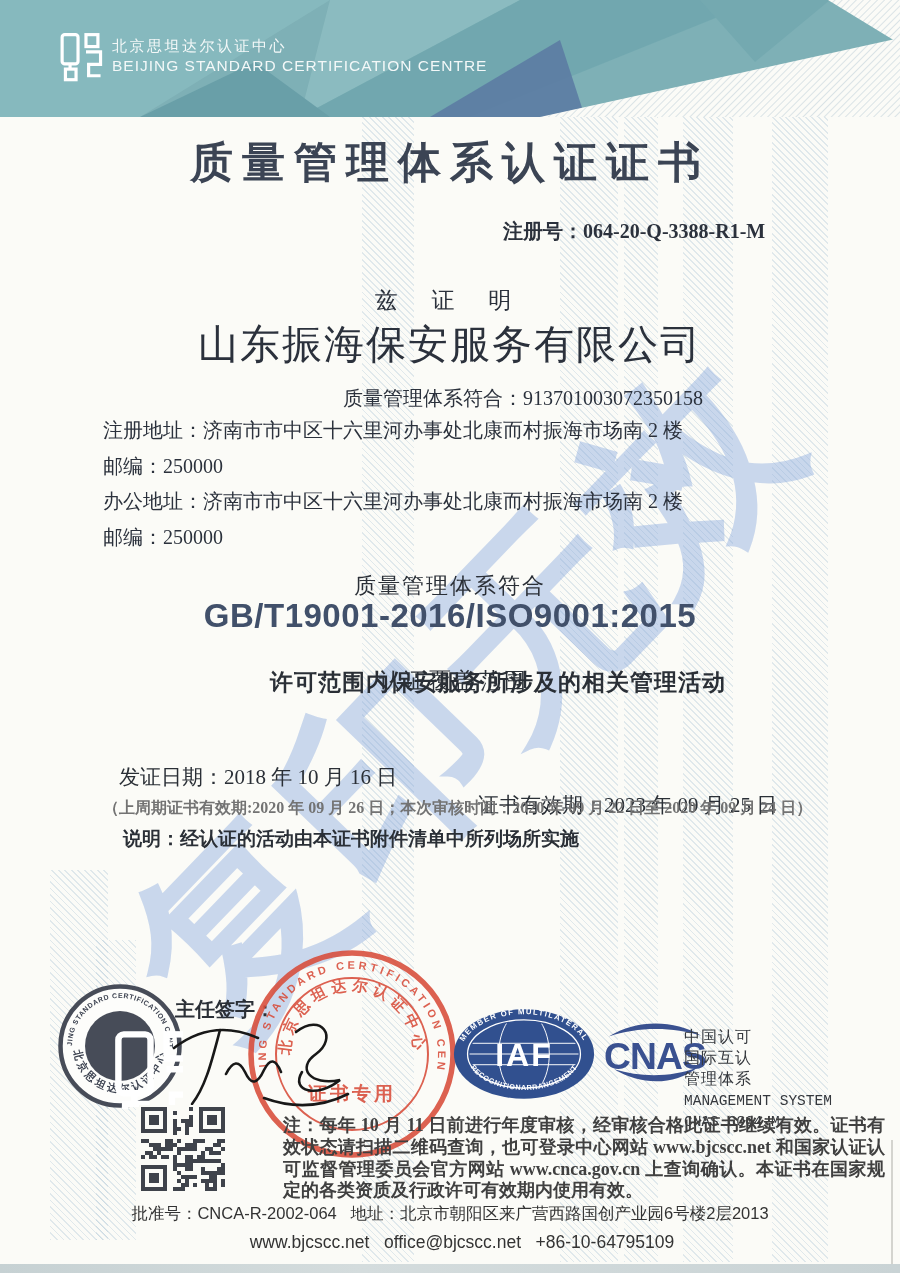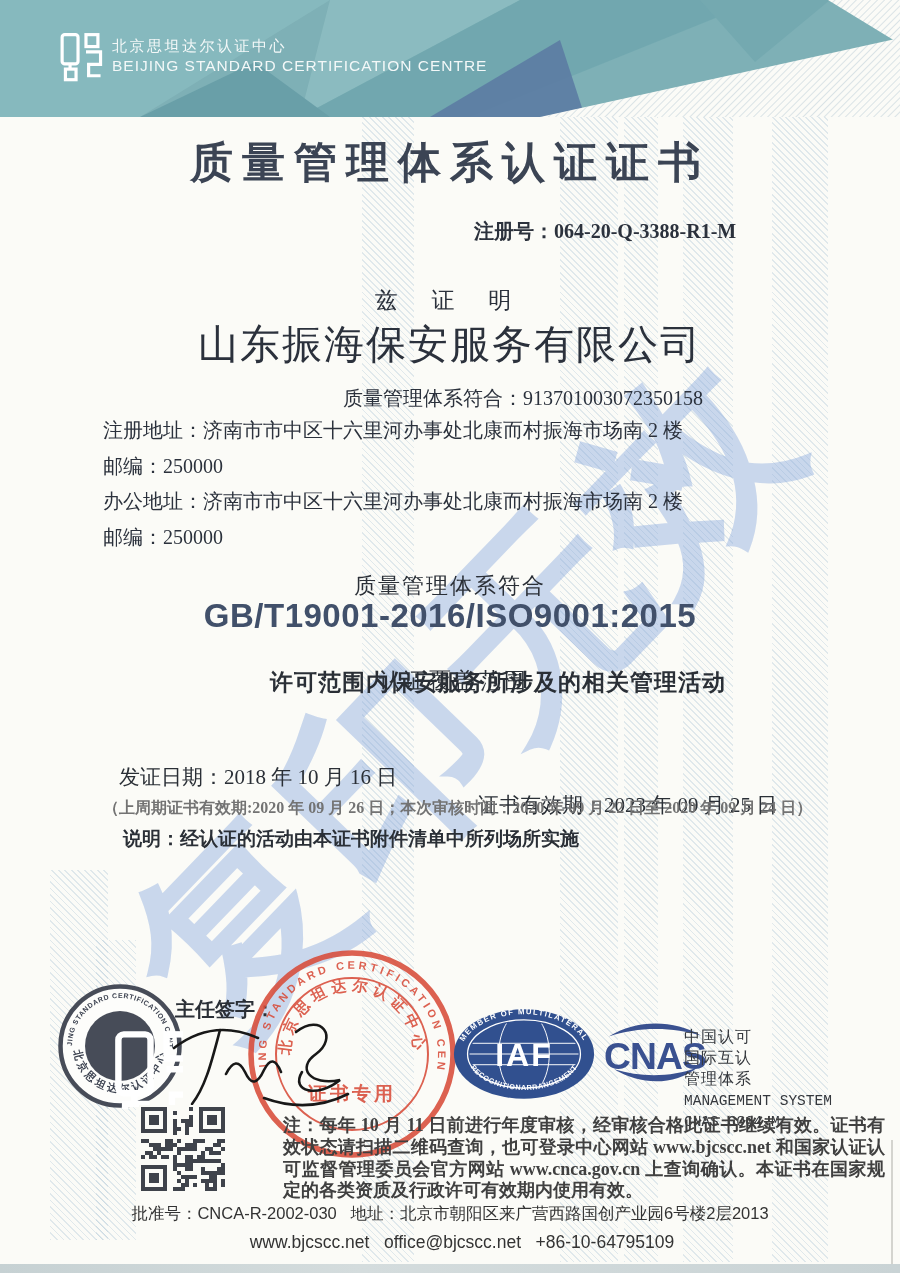--- a/index.html
+++ b/index.html
@@ -24,21 +24,21 @@
   }
   .content{position:absolute;inset:0;z-index:2;}
   .header{position:absolute;left:0;top:0;width:900px;height:117px;}
   .header .org{position:absolute;left:112px;top:36px;color:#f3f8f8;line-height:1.35;}
   .org-cn{font-size:15px;letter-spacing:2.5px;font-family:"Liberation Sans",sans-serif;}
   .org-en{font-size:15.5px;letter-spacing:1px;font-family:"Liberation Sans",sans-serif;}
   .title{
     position:absolute;left:0;top:134px;width:100%;text-align:center;
     font-size:43px;font-weight:700;letter-spacing:9px;color:#3b4454;
   }
-  .regno{position:absolute;left:474px;top:218px;font-size:20px;font-weight:700;color:#2b313c;}
+  .regno{position:absolute;left:503px;top:218px;font-size:20px;font-weight:700;color:#2b313c;}
   .attest{position:absolute;left:0;top:285px;width:100%;text-align:center;font-size:23px;letter-spacing:14px;color:#2b313c;}
   .company{position:absolute;left:0;top:317px;width:100%;text-align:center;font-size:40px;font-weight:500;letter-spacing:2px;color:#2b313c;}
   .credit{position:absolute;left:343px;top:385px;font-size:20px;color:#2b313c;}
   .addr{position:absolute;left:103px;top:413px;font-size:20px;line-height:35.5px;color:#2b313c;}
   .conform{position:absolute;left:0;top:571px;width:100%;text-align:center;font-size:22px;letter-spacing:2px;}
   .gbcode{
     position:absolute;left:0;top:597px;width:100%;text-align:center;
     font-family:"Liberation Sans","DejaVu Sans",sans-serif;
     font-size:33px;font-weight:700;letter-spacing:.5px;color:#41506a;
   }
@@ -362,19 +362,19 @@
             <rect x="38" y="82" width="4" height="4"></rect>
             <rect x="42" y="82" width="4" height="4"></rect>
             <rect x="66" y="82" width="4" height="4"></rect>
             <rect x="70" y="82" width="4" height="4"></rect>
             <rect x="74" y="82" width="4" height="4"></rect>
           </g>
       </g>
     </svg>
 
     <div class="footnote">注：每年 10 月 11 日前进行年度审核，经审核合格此证书继续有效。证书有效状态请扫描二维码查询，也可登录中心网站 www.bjcscc.net 和国家认证认可监督管理委员会官方网站 www.cnca.gov.cn 上查询确认。本证书在国家规定的各类资质及行政许可有效期内使用有效。</div>
-    <div class="approval">批准号：CNCA-R-2002-030   地址：北京市朝阳区来广营西路国创产业园6号楼2层2013</div>
+    <div class="approval">批准号：CNCA-R-2002-064   地址：北京市朝阳区来广营西路国创产业园6号楼2层2013</div>
     <div class="contact">www.bjcscc.net   office@bjcscc.net   +86-10-64795109</div>
 
     <div class="edge-right"></div>
     <div class="edge-bottom"></div>
   </div>
 </div>
 
 </body></html>

